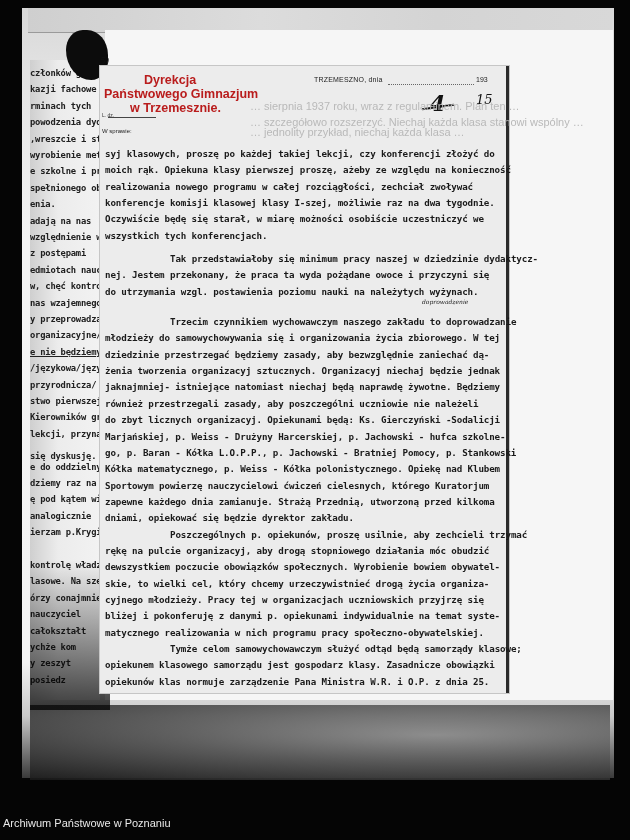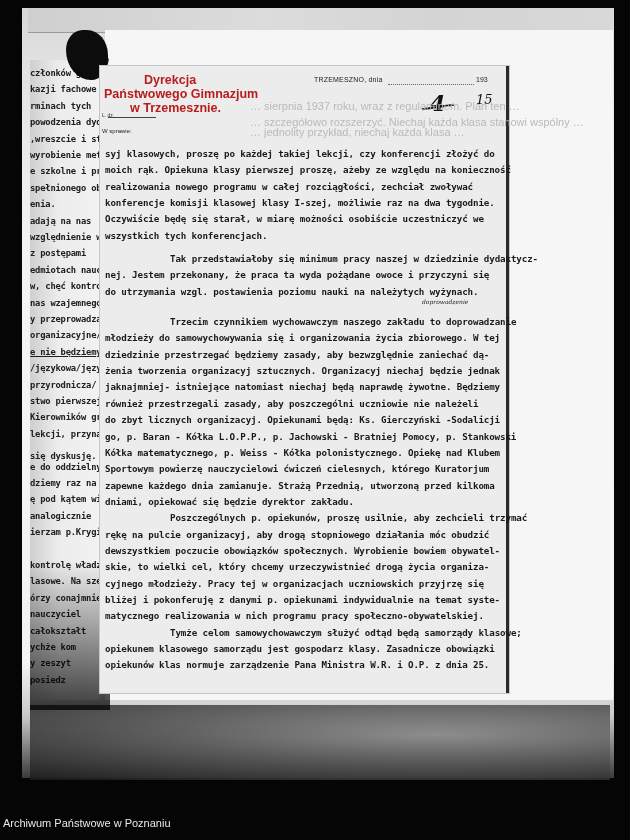--- a/index.html
+++ b/index.html
@@ -188,20 +188,21 @@
     </div>
     <div class="gap2"></div>
     <div>
       <div class="tl indent">Trzecim czynnikiem wychowawczym naszego zakładu to doprowadzanie</div>
       <div class="tl">młodzieży do samowychowywania się i organizowania życia zbiorowego. W tej</div>
       <div class="tl">dziedzinie przestrzegać będziemy zasady, aby bezwzględnie zaniechać dą-</div>
       <div class="tl">żenia tworzenia organizacyj sztucznych. Organizacyj niechaj będzie jednak</div>
       <div class="tl">jaknajmniej- istniejące natomiast niechaj będą naprawdę żywotne. Będziemy</div>
       <div class="tl">również przestrzegali zasady, aby poszczególni uczniowie nie należeli</div>
       <div class="tl">do zbyt licznych organizacyj. Opiekunami będą: Ks. Gierczyński -Sodalicji</div>
+      <div class="tl">Marjańskiej, p. Weiss - Drużyny Harcerskiej, p. Jachowski - hufca szkolne-</div>
       <div class="tl">go, p. Baran - Kółka L.O.P.P., p. Jachowski - Bratniej Pomocy, p. Stankowski</div>
       <div class="tl">Kółka matematycznego, p. Weiss - Kółka polonistycznego. Opiekę nad Klubem</div>
       <div class="tl">Sportowym powierzę nauczycielowi ćwiczeń cielesnych, którego Kuratorjum</div>
       <div class="tl">zapewne każdego dnia zamianuje. Strażą Przednią, utworzoną przed kilkoma</div>
       <div class="tl">dniami, opiekować się będzie dyrektor zakładu.</div>
     </div>
     <div>
       <div class="tl indent">Poszczególnych p. opiekunów, proszę usilnie, aby zechcieli trzymać</div>
       <div class="tl">rękę na pulcie organizacyj, aby drogą stopniowego działania móc obudzić</div>
       <div class="tl">dewszystkiem poczucie obowiązków społecznych. Wyrobienie bowiem obywatel-</div>

